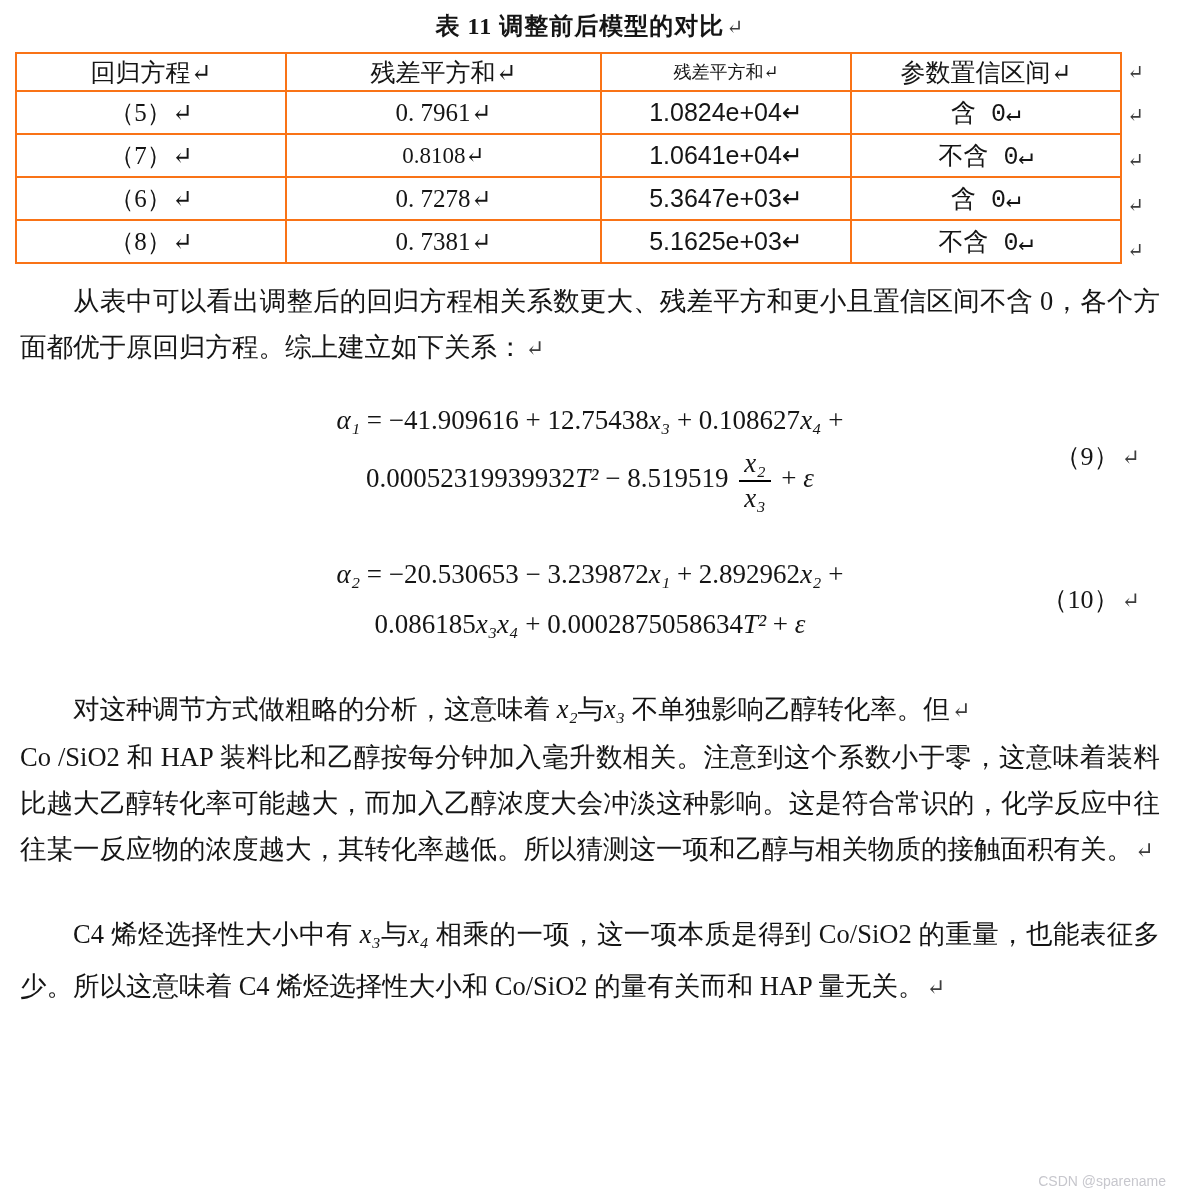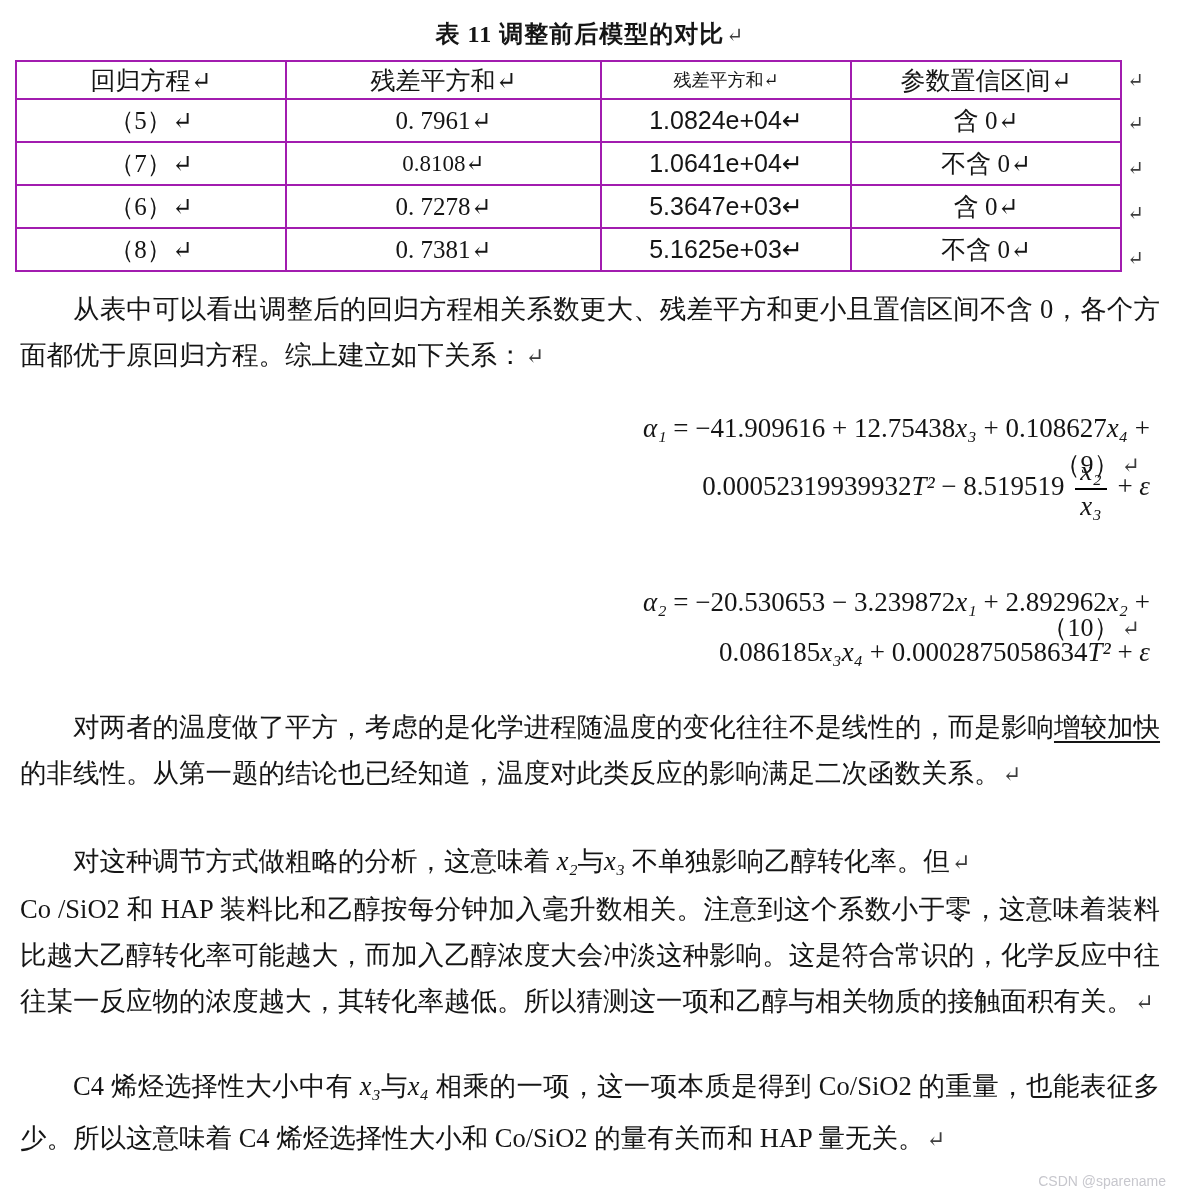--- a/index.html
+++ b/index.html
@@ -9,52 +9,52 @@
     background:#ffffff;
     overflow:hidden;
     color:#151515;
     font-family:"Liberation Serif","DejaVu Serif",serif;
   }
   
   .doc-title{
     text-align:center;
     font-weight:bold;
     font-size:24px;
-    padding-top:18px;
+    padding-top:10px;
     letter-spacing:1px;
   }
   .pm{ 
     font-weight:normal;
     color:#3d3d3d;
     font-size:0.85em;
     padding-left:2px;
   }
   
   .table-wrap{
     position:relative;
     margin:10px 0 0 15px;
     width:1105px;
   }
   table.cmp{
     border-collapse:collapse;
     width:1105px;
     table-layout:fixed;
   }
   table.cmp td{
-    border:2px solid #a21caf;
+    border:2px solid #f97316;
     text-align:center;
     vertical-align:middle;
     padding:0 4px;
     overflow:hidden;
   }
   col.c0{width:270px;} col.c1{width:315px;} col.c2{width:250px;} col.c3{width:270px;}
   tr.hdr td{height:36px;font-size:25px;}
   tr.dat td{height:41px;font-size:25px;}
   td.sci{font-family:"Liberation Sans","DejaVu Sans",sans-serif;font-size:22px;}
-  td.ci{font-size:26px;}
+  td.ci{font-size:26px;font-family:Liberation Mono, monospace;}
   .row-marks{
     position:absolute;
     left:1112px;top:0;
     display:flex;flex-direction:column;
     color:#3d3d3d;
     font-size:20px;
   }
   .row-marks .rm{height:45px;display:flex;align-items:center;}
   .row-marks .rm.h{height:40px;}
   
@@ -68,21 +68,21 @@
   .para.first{margin-top:14px;}
   .u{ text-decoration:underline; text-underline-offset:5px; }
   .mv{ font-style:italic; font-family:"Liberation Serif","DejaVu Serif",serif; }
   
   .eq-block{
     position:relative;
     margin:26px 30px 0 30px;
     font-size:27px;
   }
   .eq-line{
-    text-align:right;
+    text-align:center;
     line-height:44px;
     margin:6px 0;
   }
   .frac{
     display:inline-flex;
     flex-direction:column;
     align-items:center;
     vertical-align:middle;
     line-height:1.15;
     margin:0 4px;
@@ -175,35 +175,32 @@
       <span>0.00052319939932</span><i class="mv">T²</i><span> − 8.519519 </span><span class="frac">
           <i class="num mv">x₂</i>
           <i class="den mv">x₃</i>
         </span><span> + </span><i class="mv">ε</i>
     </div>
     <div class="eq-num">
       <span>（9）</span><span class="pm">↵</span>
     </div>
   </div>
 
-  <div class="eq-block" style="margin-top:58px;">
+  <div class="eq-block" style="margin-top:38px;">
     <div class="eq-line">
       <i class="mv">α₂</i><span> = −20.530653 − 3.239872</span><i class="mv">x₁</i><span> + 2.892962</span><i class="mv">x₂</i><span> +</span>
     </div>
     <div class="eq-line">
       <span>0.086185</span><i class="mv">x₃x₄</i><span> + 0.0002875058634</span><i class="mv">T²</i><span> + </span><i class="mv">ε</i>
     </div>
     <div class="eq-num">
       <span>（10）</span><span class="pm">↵</span>
     </div>
   </div>
 
-  <p class="para" style="margin-top:30px;">
-    <span>对两者的温度做了平方，考虑的是化学进程随温度的变化往往不是线性的，而是影响</span><span class="u">增较加快</span><span>的非线性。从第一题的结论也已经知道，温度对此类反应的影响满足二次函数关系。</span><span class="pm">↵</span>
-  </p>
 
   <p class="para" style="margin-top:40px;margin-left:20px;">
     <span>对这种调节方式做粗略的分析，这意味着 </span><i class="mv">x₂</i><span>与</span><i class="mv">x₃</i><span> 不单独影响乙醇转化率。但</span><span class="pm">↵</span><br>
     <span>Co /SiO2 和 HAP 装料比和乙醇按每分钟加入毫升数相关。注意到这个系数小于零，这意味着装料比越大乙醇转化率可能越大，而加入乙醇浓度大会冲淡这种影响。这是符合常识的，化学反应中往往某一反应物的浓度越大，其转化率越低。所以猜测这一项和乙醇与相关物质的接触面积有关。</span><span class="pm">↵</span>
   </p>
 
   <p class="para" style="margin-top:34px;line-height:52px;">
     <span>C4 烯烃选择性大小中有 </span><i class="mv">x₃</i><span>与</span><i class="mv">x₄</i><span>  相乘的一项，这一项本质是得到 Co/SiO2 的重量，也能表征多少。所以这意味着 C4 烯烃选择性大小和 Co/SiO2 的量有关而和 HAP 量无关。</span><span class="pm">↵</span>
   </p>
 

